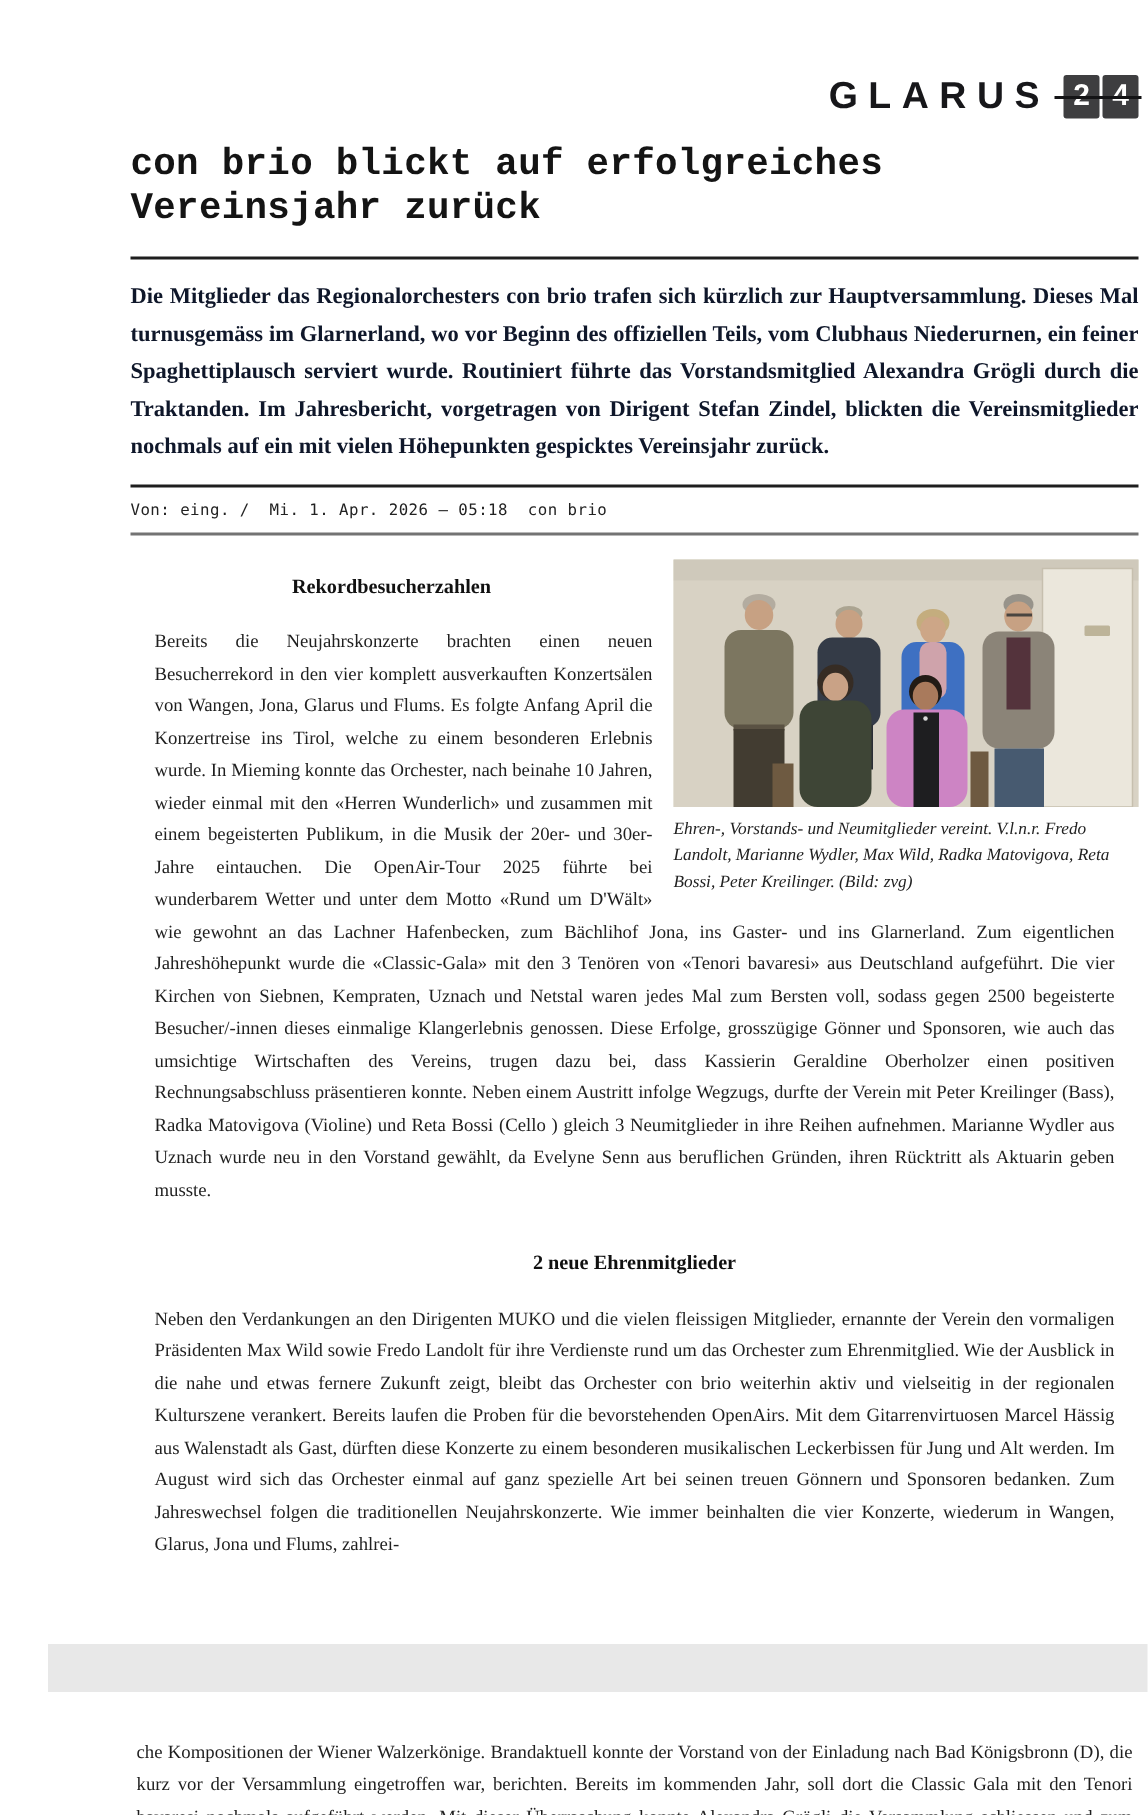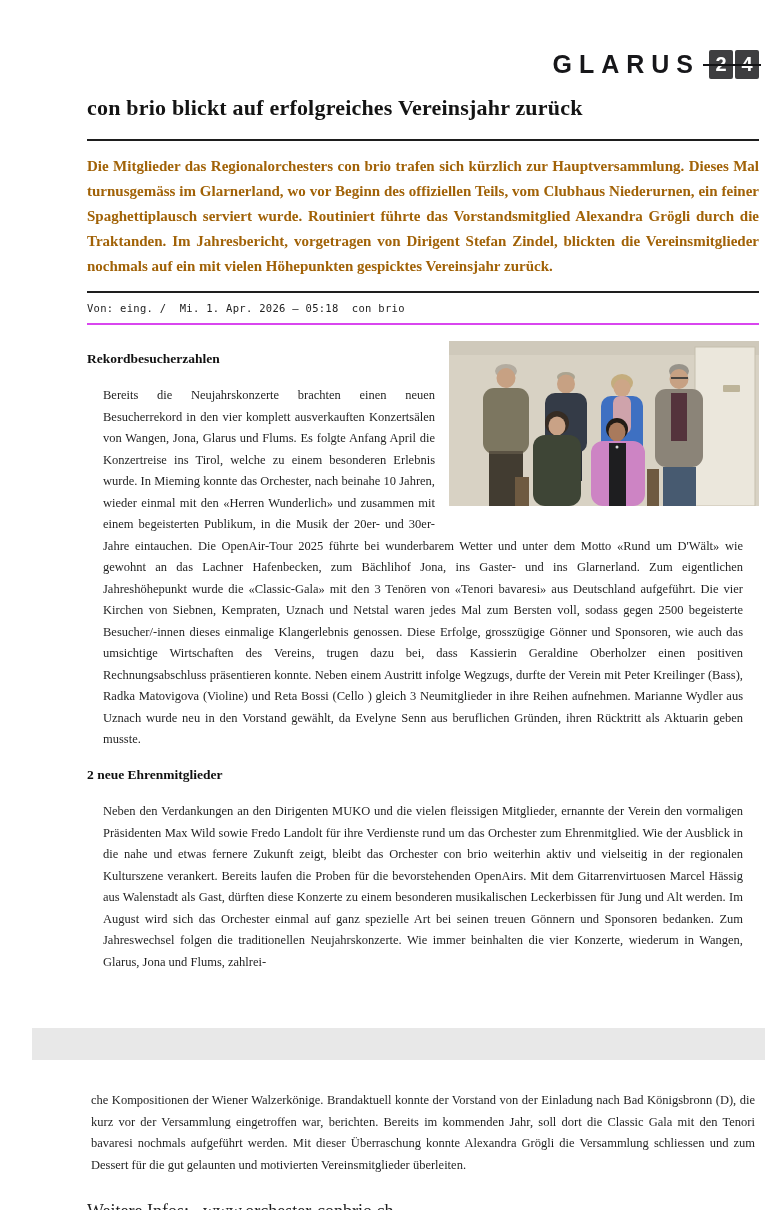--- a/index.html
+++ b/index.html
@@ -19,39 +19,39 @@
                font-size:25px; letter-spacing:7px; color:#17171a; }
   .logo-boxes { position:relative; display:inline-flex; gap:2px; }
   .logo-digit { width:24px; height:29px; background:#3e3e40; color:#ffffff;
                 font-family:"Liberation Sans", sans-serif; font-weight:700;
                 font-size:20px; display:flex; align-items:center; justify-content:center;
                 border-radius:2px; }
   .flip-line { position:absolute; left:-6px; right:-2px; top:50%; height:2px;
                background:#141416; transform:translateY(-50%); }
 
   
-  h1.title { font-family:Liberation Serif, serif; font-size:22px;
+  h1.title { font-family:Liberation Mono, monospace; font-size:25px;
              font-weight:700; letter-spacing:0.2px; color:#141414;
              margin:16px 0 0; }
   .rule { border:none; border-top:2px solid #1e1e1e; margin:18px 0 0; }
   .lead { font-weight:700; font-size:15px; line-height:1.67; text-align:justify;
-          color:#a16207; margin:13px 0 0; }
+          color:#0f172a; margin:13px 0 0; }
   .byline-box { margin-top:12px; border-top:2px solid #1e1e1e;
-                border-bottom:2px solid #d946ef; padding:9px 0; }
+                border-bottom:2px solid #737373; padding:9px 0; }
   .byline { font-family:"DejaVu Sans Mono", monospace; font-size:10.5px;
             letter-spacing:0.3px; color:#222222; white-space:pre-wrap; }
 
   
   .article-body { padding-top:14px; font-size:12.5px; line-height:1.72;
                   text-align:justify; hyphens:auto; }
   .article-body::after { content:""; display:block; clear:both; }
   .article-body h3 { font-size:13.5px; font-weight:700; color:#111;
-                     margin:8px 0 0; text-align:left; }
+                     margin:8px 0 0; text-align:center; }
   .article-body p { margin:15px 16px 0; }
-  .article-body p + h3 { margin-top:12px; }
+  .article-body p + h3 { margin-top:26px; }
 
   figure.art { float:right; width:310px; margin:2px 0 10px 14px; }
   .photo { width:310px; height:165px; background:#d8d2c4; }
   .photo svg { display:block; }
   figcaption { font-size:11.5px; font-style:italic; line-height:1.5;
                margin-top:7px; color:#222222; text-align:left; }
 
   
   .spacer-a { height:55px; }
   .page-gap { width:765px; height:32px; background:#e8e8e8; }
@@ -131,20 +131,21 @@
             <ellipse cx="108" cy="85" rx="8.5" ry="9.5" fill="#c9a286"></ellipse>
             <rect x="84" y="94" width="48" height="71" rx="12" fill="#3e4536"></rect>
 
             <ellipse cx="168" cy="88" rx="11" ry="11" fill="#221b15"></ellipse>
             <ellipse cx="168" cy="91" rx="8.5" ry="9.5" fill="#a97a5c"></ellipse>
             <rect x="142" y="100" width="54" height="65" rx="12" fill="#cd84c4"></rect>
             <rect x="160" y="102" width="17" height="63" fill="#1e1e20"></rect>
             <circle cx="168" cy="106" r="1.5" fill="#d9d9d9"></circle>
           </svg>
         </div>
+        <figcaption>Ehren-, Vorstands- und Neumitglieder vereint. V.l.n.r. Fredo Landolt, Marianne Wydler, Max Wild, Radka Matovigova, Reta Bossi, Peter Kreilinger. (Bild: zvg)</figcaption>
       </figure>
 
       <h3>Rekordbesucherzahlen</h3>
       <p>Bereits die Neujahrskonzerte brachten einen neuen Besucherrekord in den vier komplett ausverkauften Konzertsälen von Wangen, Jona, Glarus und Flums. Es folgte Anfang April die Konzertreise ins Tirol, welche zu einem besonderen Erlebnis wurde. In Mieming konnte das Orchester, nach beinahe 10 Jahren, wieder einmal mit den «Herren Wunderlich» und zusammen mit einem begeisterten Publikum, in die Musik der 20er- und 30er-Jahre eintauchen. Die OpenAir-Tour 2025 führte bei wunderbarem Wetter und unter dem Motto «Rund um D'Wält» wie gewohnt an das Lachner Hafenbecken, zum Bächlihof Jona, ins Gaster- und ins Glarnerland. Zum eigentlichen Jahreshöhepunkt wurde die «Classic-Gala» mit den 3 Tenören von «Tenori bavaresi» aus Deutschland aufgeführt. Die vier Kirchen von Siebnen, Kempraten, Uznach und Netstal waren jedes Mal zum Bersten voll, sodass gegen 2500 begeisterte Besucher/-innen dieses einmalige Klangerlebnis genossen. Diese Erfolge, grosszügige Gönner und Sponsoren, wie auch das umsichtige Wirtschaften des Vereins, trugen dazu bei, dass Kassierin Geraldine Oberholzer einen positiven Rechnungsabschluss präsentieren konnte. Neben einem Austritt infolge Wegzugs, durfte der Verein mit Peter Kreilinger (Bass), Radka Matovigova (Violine) und Reta Bossi (Cello ) gleich 3 Neumitglieder in ihre Reihen aufnehmen. Marianne Wydler aus Uznach wurde neu in den Vorstand gewählt, da Evelyne Senn aus beruflichen Gründen, ihren Rücktritt als Aktuarin geben musste.</p>
 
       <h3>2 neue Ehrenmitglieder</h3>
       <p>Neben den Verdankungen an den Dirigenten MUKO und die vielen fleissigen Mitglieder, ernannte der Verein den vormaligen Präsidenten Max Wild sowie Fredo Landolt für ihre Verdienste rund um das Orchester zum Ehrenmitglied. Wie der Ausblick in die nahe und etwas fernere Zukunft zeigt, bleibt das Orchester con brio weiterhin aktiv und vielseitig in der regionalen Kulturszene verankert. Bereits laufen die Proben für die bevorstehenden OpenAirs. Mit dem Gitarrenvirtuosen Marcel Hässig aus Walenstadt als Gast, dürften diese Konzerte zu einem besonderen musikalischen Leckerbissen für Jung und Alt werden. Im August wird sich das Orchester einmal auf ganz spezielle Art bei seinen treuen Gönnern und Sponsoren bedanken. Zum Jahreswechsel folgen die traditionellen Neujahrskonzerte. Wie immer beinhalten die vier Konzerte, wiederum in Wangen, Glarus, Jona und Flums, zahlrei-</p>
 
     </div>
 

